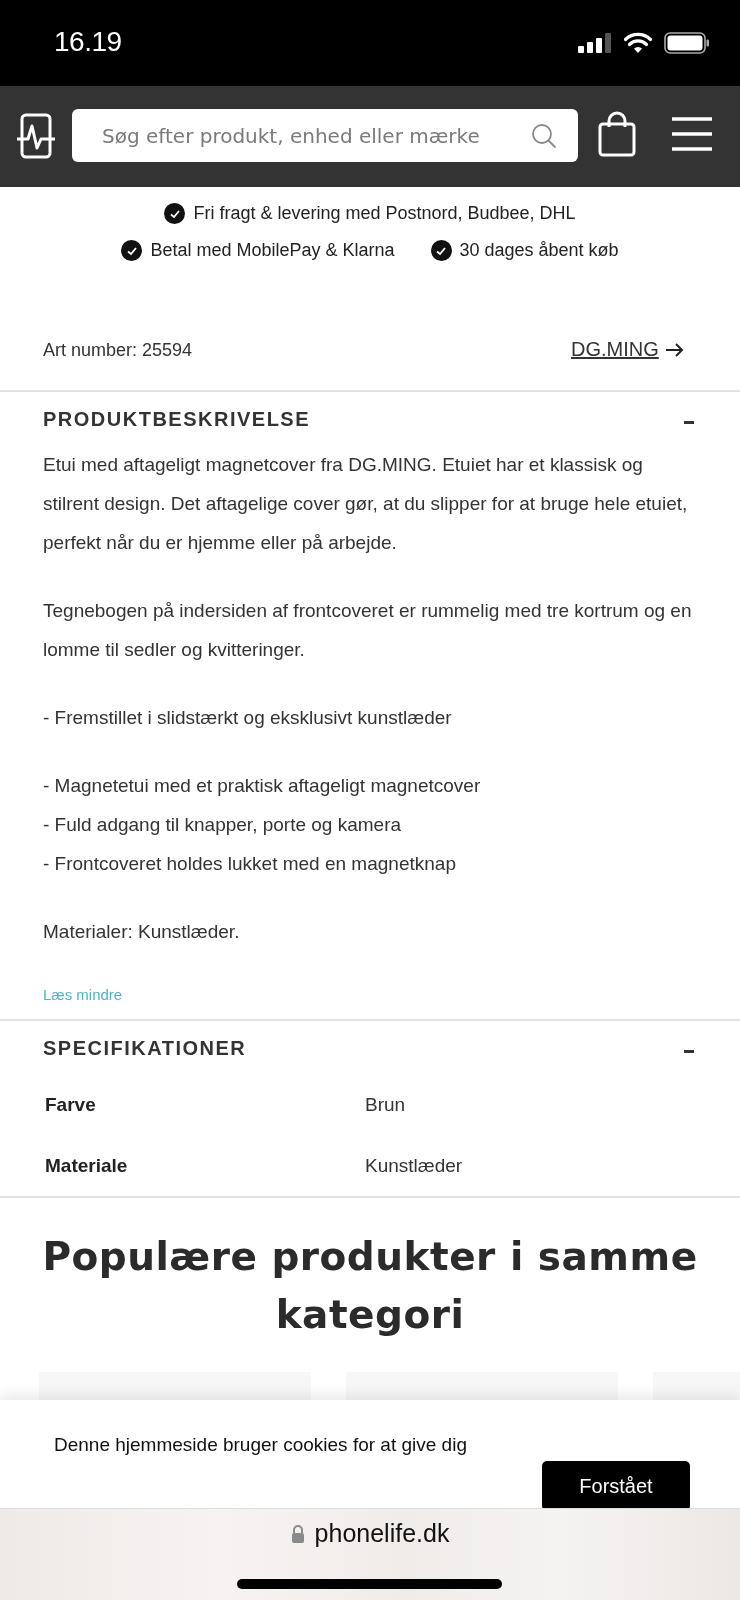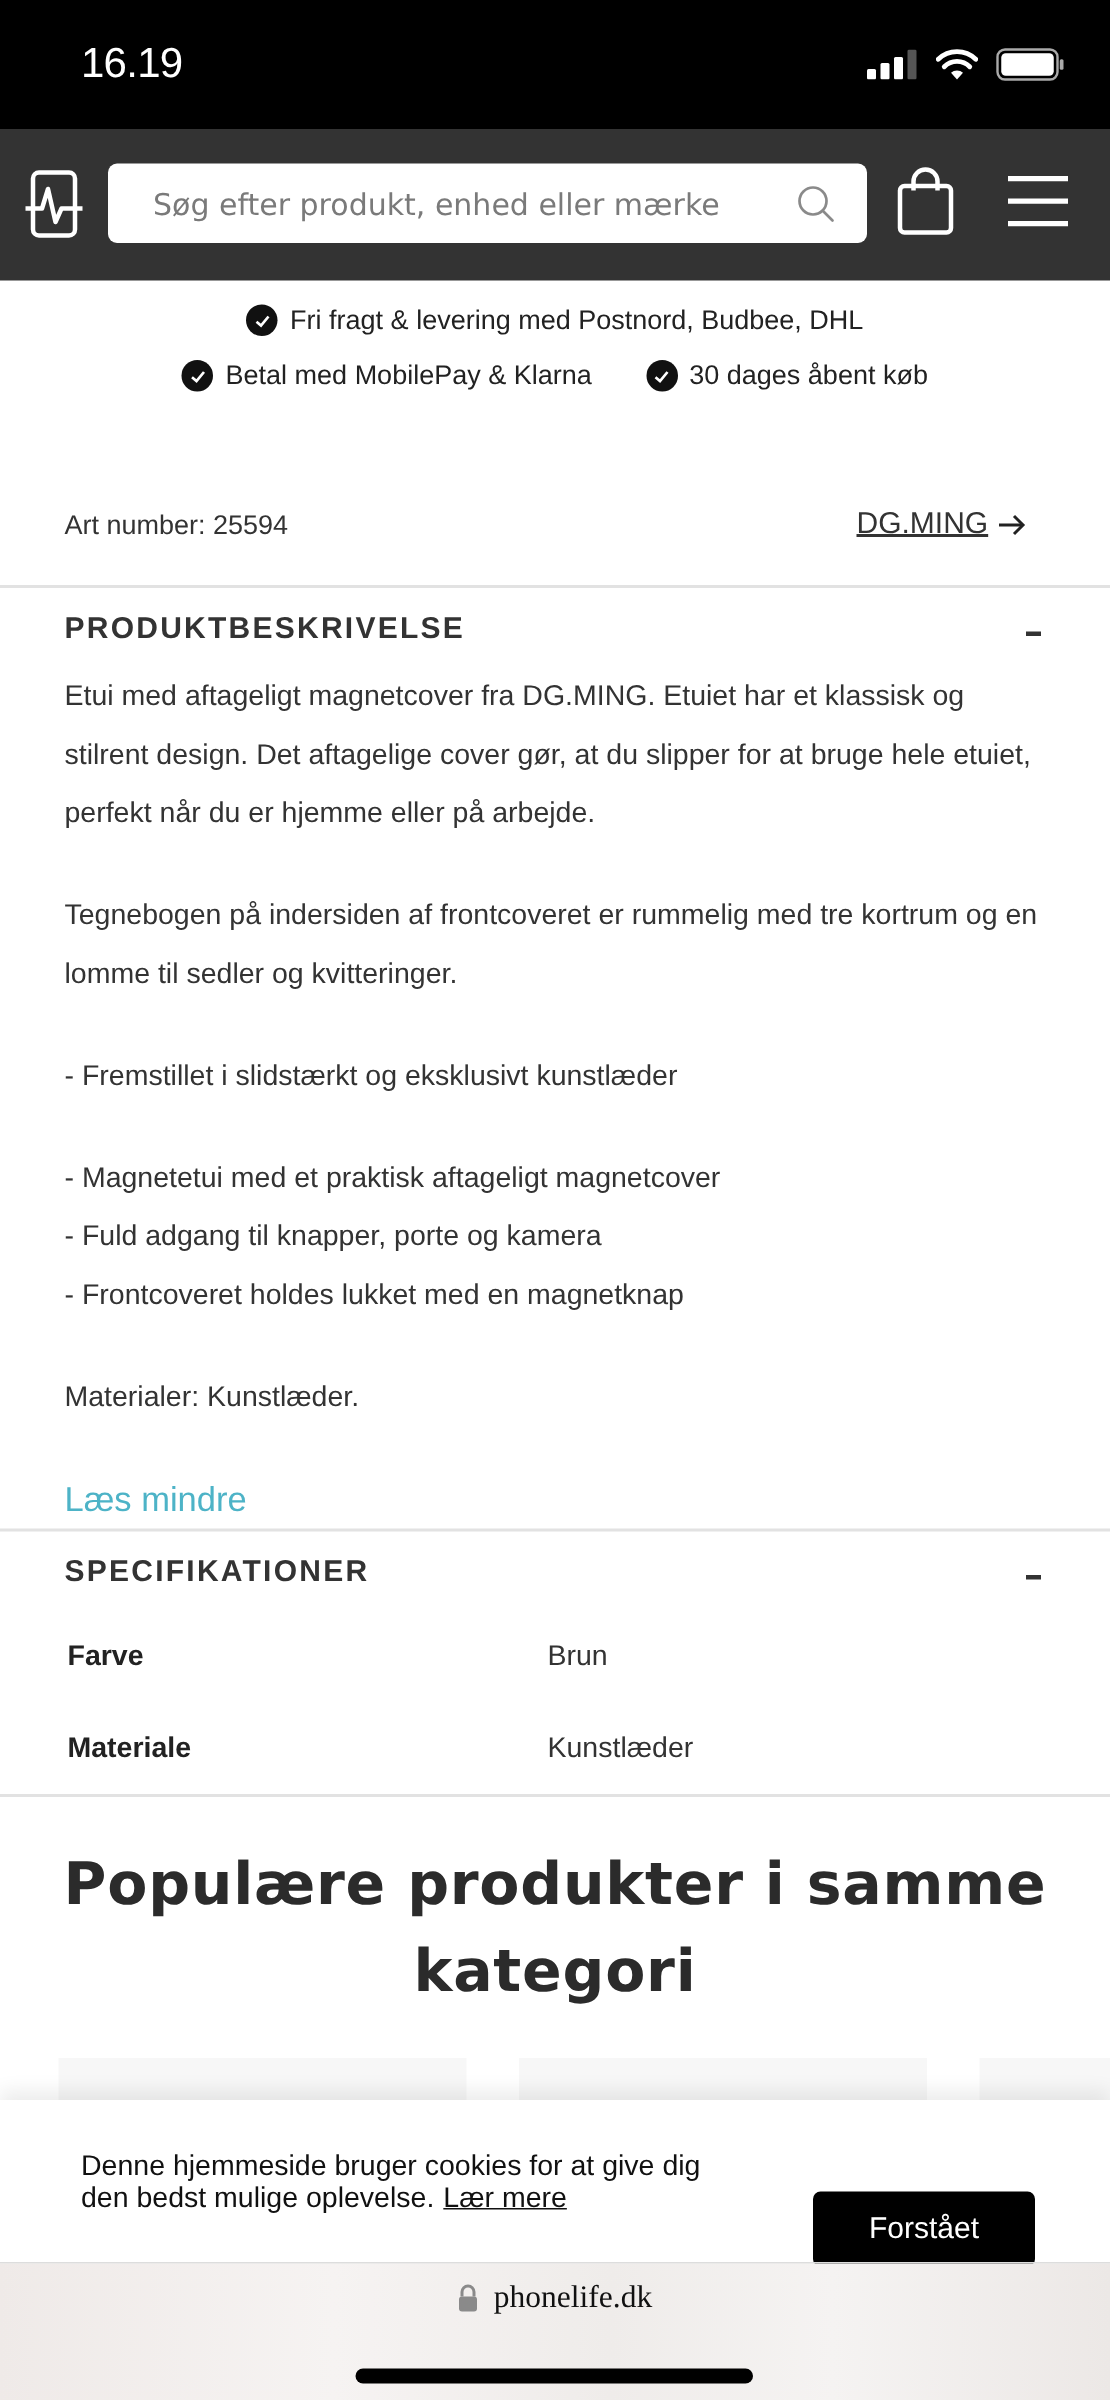--- a/index.html
+++ b/index.html
@@ -30,39 +30,39 @@
   .art-row { position: absolute; left: 0; top: 330px; width: 684px; height: 60px; }
   .art-number { position: absolute; left: 43px; top: 10px; font-size: 18px; color: #333; }
   .brand-link { position: absolute; left: 571px; top: 8px; font-size: 20px; color: #333; text-decoration: underline; display: flex; align-items: center; gap: 6px; }
   .divider { position: absolute; left: 0; width: 740px; height: 2px; background: #e2e2e2; }
 
   .section-title { position: absolute; left: 43px; font-size: 20px; font-weight: bold; letter-spacing: 1.5px; color: #333; }
   .collapse-toggle { position: absolute; left: 684px; width: 10px; height: 3px; background: #333; }
 
   .desc { position: absolute; left: 43px; width: 650px; font-size: 19px; color: #333; line-height: 39px; }
   .desc p { margin: 0; }
-  .read-less { position: absolute; left: 43px; top: 986px; font-size: 23px; color: #4db3c7; }
+  .read-less { position: absolute; left: 43px; top: 986px; font-size: 15px; color: #4db3c7; }
 
   .spec-row { position: absolute; left: 45px; width: 650px; font-size: 19px; }
   .spec-label { position: absolute; left: 0; font-weight: bold; color: #222; }
   .spec-value { position: absolute; left: 320px; color: #333; }
 
   .popular-title { position: absolute; left: 0; top: 1228px; width: 740px; text-align: center; font-size: 39px; font-weight: bold; color: #2b2b2b; line-height: 58px; font-family: "DejaVu Sans", sans-serif; letter-spacing: 0.5px; }
   .card { position: absolute; top: 1372px; height: 40px; background: #f7f7f7; }
 
   
   .cookie-bar { position: absolute; left: 0; top: 1400px; width: 740px; height: 108px; background: #fff; box-shadow: 0 -6px 12px rgba(0,0,0,0.08); }
   .cookie-text { position: absolute; left: 54px; top: 34px; width: 450px; font-size: 19px; line-height: 21px; color: #111; }
   .cookie-link { text-decoration: underline; color: #111; margin-left: 6px; }
   .cookie-button { position: absolute; left: 542px; top: 29px; width: 148px; height: 50px; background: #000; color: #fff; border: none; border-radius: 5px; font-size: 20px; font-family: "Liberation Sans", sans-serif; margin-top: 32px; }
 
   
   .url-bar { position: absolute; left: 0; top: 1508px; width: 740px; height: 92px; background: linear-gradient(90deg, #efeae8 0%, #f6f3f2 30%, #efecea 55%, #f5f3f2 75%, #ece8e6 100%); border-top: 1px solid #ddd; }
   .url-wrap { position: absolute; left: 0; top: 10px; width: 740px; display: flex; justify-content: center; align-items: center; gap: 10px; }
-  .url-text { font-size: 21px; color: #111; font-family: Liberation Serif, serif; }
+  .url-text { font-size: 25px; color: #111; font-family: Liberation Sans, sans-serif; }
   .home-indicator { position: absolute; left: 237px; top: 70px; width: 265px; height: 10px; background: #000; border-radius: 6px; }
 </style>
 </head>
 <body>
 
 <div class="status-bar">
   <div class="status-time">16.19</div>
   <div class="status-icons">
     <svg width="34" height="20" viewBox="0 0 34 20">
       <rect x="0" y="13" width="6" height="7" rx="1" fill="#fff"></rect>
@@ -191,21 +191,20 @@
   <div>Populære produkter i samme</div>
   <div>kategori</div>
 </div>
 <div class="card" style="left:39px; width:272px;"></div>
 <div class="card" style="left:346px; width:272px;"></div>
 <div class="card" style="left:653px; width:87px;"></div>
 
 <div class="cookie-bar">
   <div class="cookie-text">
     <div>Denne hjemmeside bruger cookies for at give dig</div>
-    <div><span>den bedst mulige oplevelse.</span><a class="cookie-link">Lær mere</a></div>
   </div>
   <button class="cookie-button">Forstået</button>
 </div>
 
 <div class="url-bar">
   <div class="url-wrap">
     <svg width="14" height="20" viewBox="0 0 14 20">
       <path d="M3 9 V6 A4 4 0 0 1 11 6 V9" fill="none" stroke="#8a8a8a" stroke-width="2"></path>
       <rect x="1" y="9" width="12" height="10" rx="2" fill="#8a8a8a"></rect>
     </svg>

